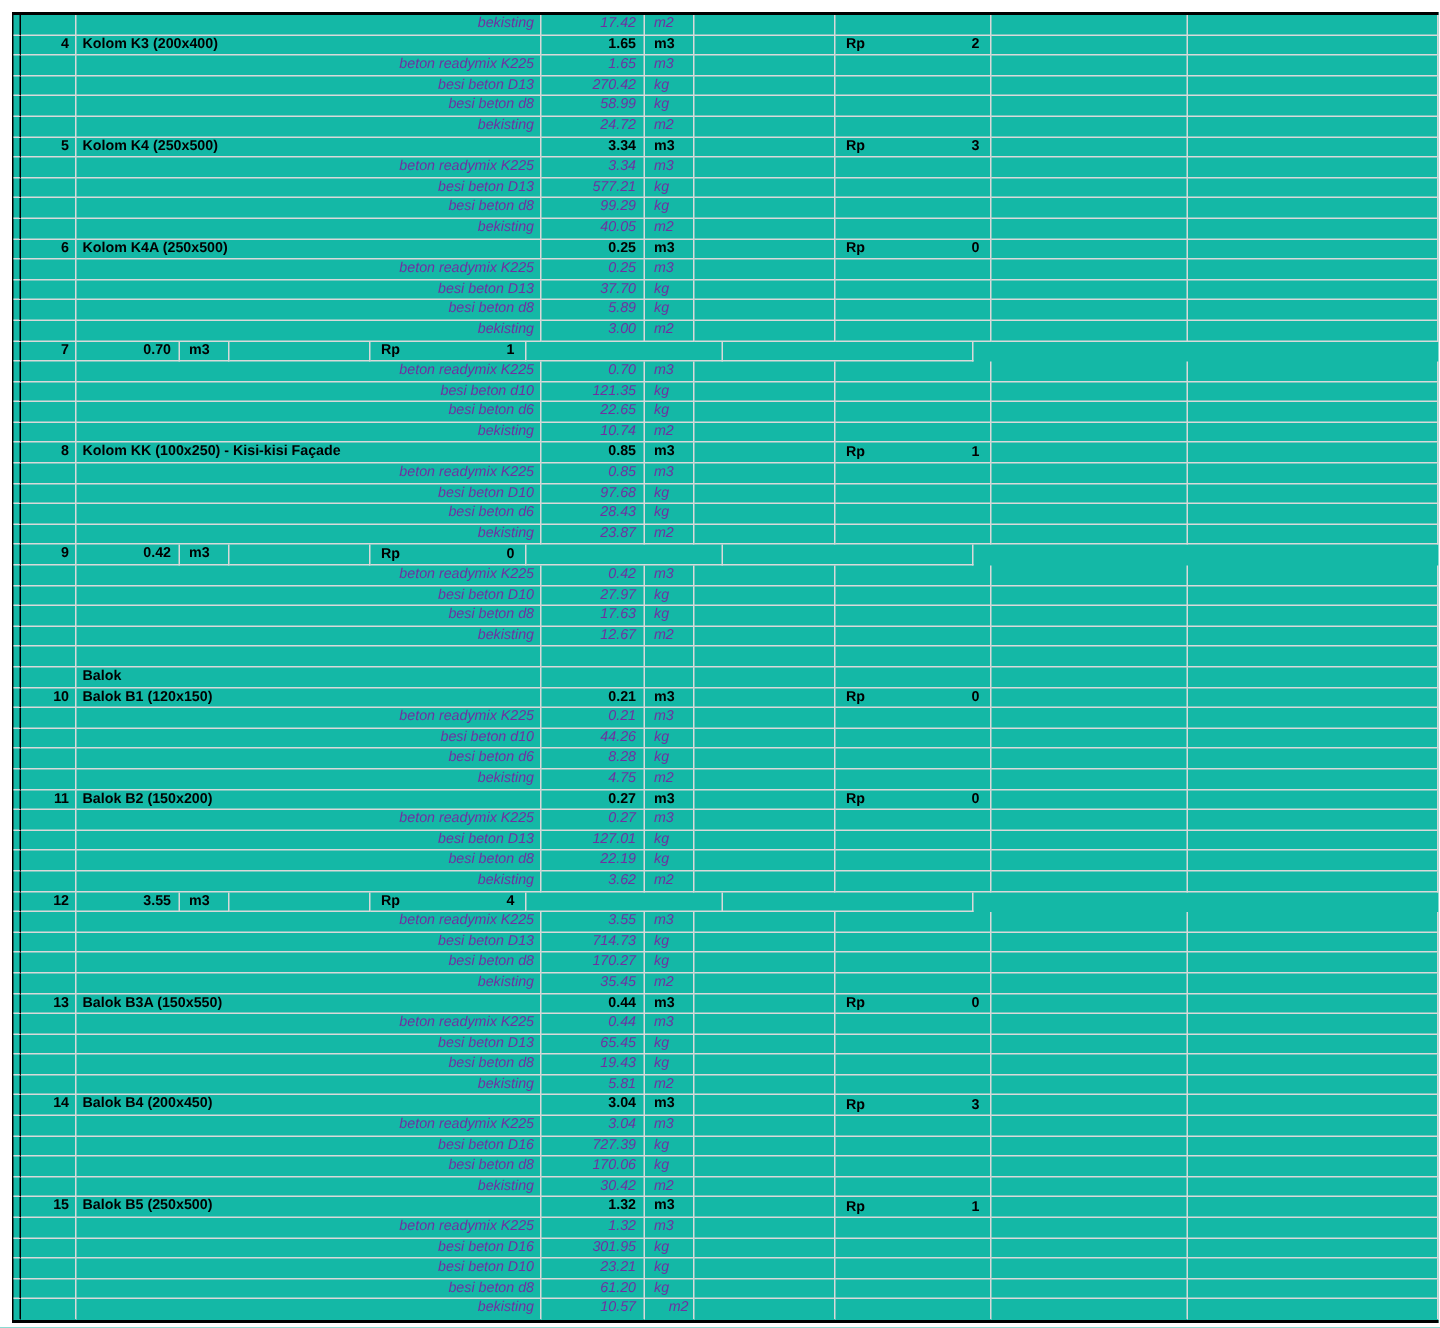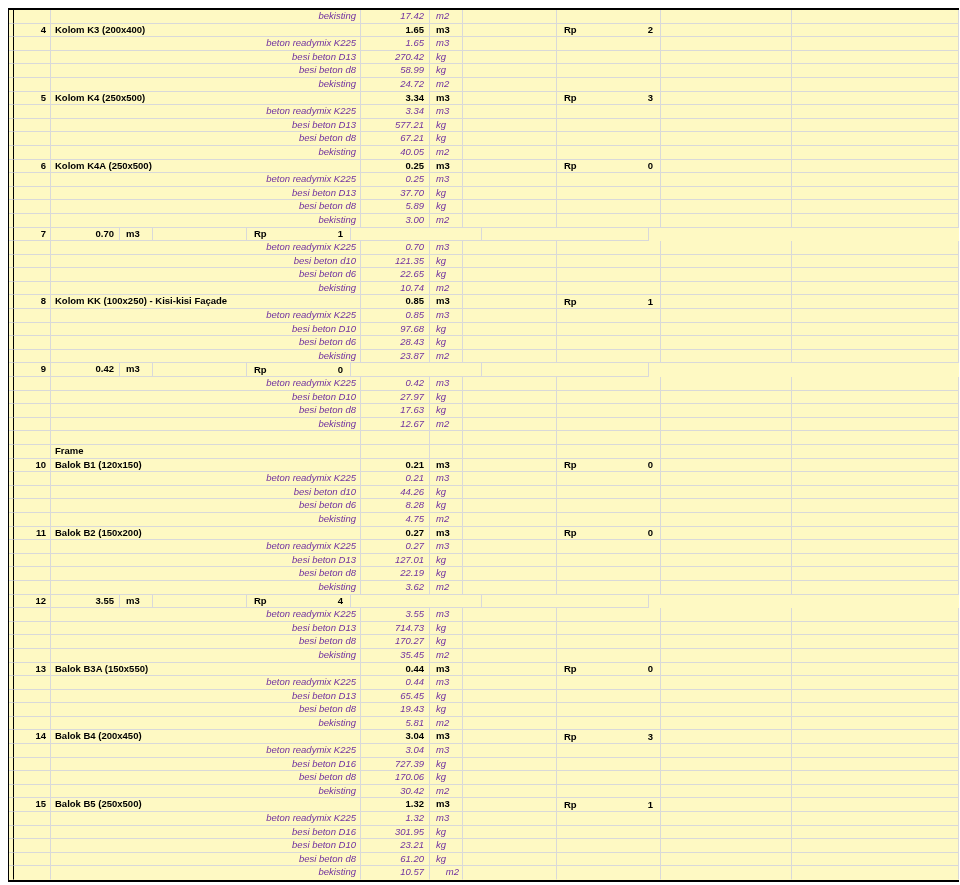--- a/index.html
+++ b/index.html
@@ -12,21 +12,21 @@
     position: relative;
   }
   .sheet {
     position: absolute;
     top: 8px; left: 8px;
   }
   .boq-table {
     border-top: 2px solid var(--border-color, #000);
     border-bottom: 2px solid var(--border-color, #000);
     border-left: 1px solid var(--border-color, #000);
-    background: #fef9c3;
+    background: #14b8a6;
     width: 951px;
   }
   .row { display: flex; height: 13.594px; }
   .cell {
     border-right: 1px solid var(--grid-color, #d9d9d9);
     border-bottom: 1px solid var(--grid-color, #d9d9d9);
     font-size: 9.5px;
     line-height: 12.4px;
     white-space: nowrap;
     overflow: hidden;
@@ -154,21 +154,21 @@
         <div class="cell unit">kg</div>
         <div class="cell b1"></div>
         <div class="cell rp"></div>
         <div class="cell b2"></div>
         <div class="cell b3"></div>
       </div>
       <div class="row sub">
         <div class="cell a"></div>
         <div class="cell no"></div>
         <div class="cell desc">besi beton d8</div>
-        <div class="cell qty">67.21</div>
+        <div class="cell qty">99.29</div>
         <div class="cell unit">kg</div>
         <div class="cell b1"></div>
         <div class="cell rp"></div>
         <div class="cell b2"></div>
         <div class="cell b3"></div>
       </div>
       <div class="row sub">
         <div class="cell a"></div>
         <div class="cell no"></div>
         <div class="cell desc">bekisting</div>
@@ -416,21 +416,21 @@
         <div class="cell qty"></div>
         <div class="cell unit"></div>
         <div class="cell b1"></div>
         <div class="cell rp"></div>
         <div class="cell b2"></div>
         <div class="cell b3"></div>
       </div>
       <div class="row header">
         <div class="cell a"></div>
         <div class="cell no"></div>
-        <div class="cell desc">Frame</div>
+        <div class="cell desc">Balok</div>
         <div class="cell qty"></div>
         <div class="cell unit"></div>
         <div class="cell b1"></div>
         <div class="cell rp"></div>
         <div class="cell b2"></div>
         <div class="cell b3"></div>
       </div>
       <div class="row main">
         <div class="cell a"></div>
         <div class="cell no">10</div>

